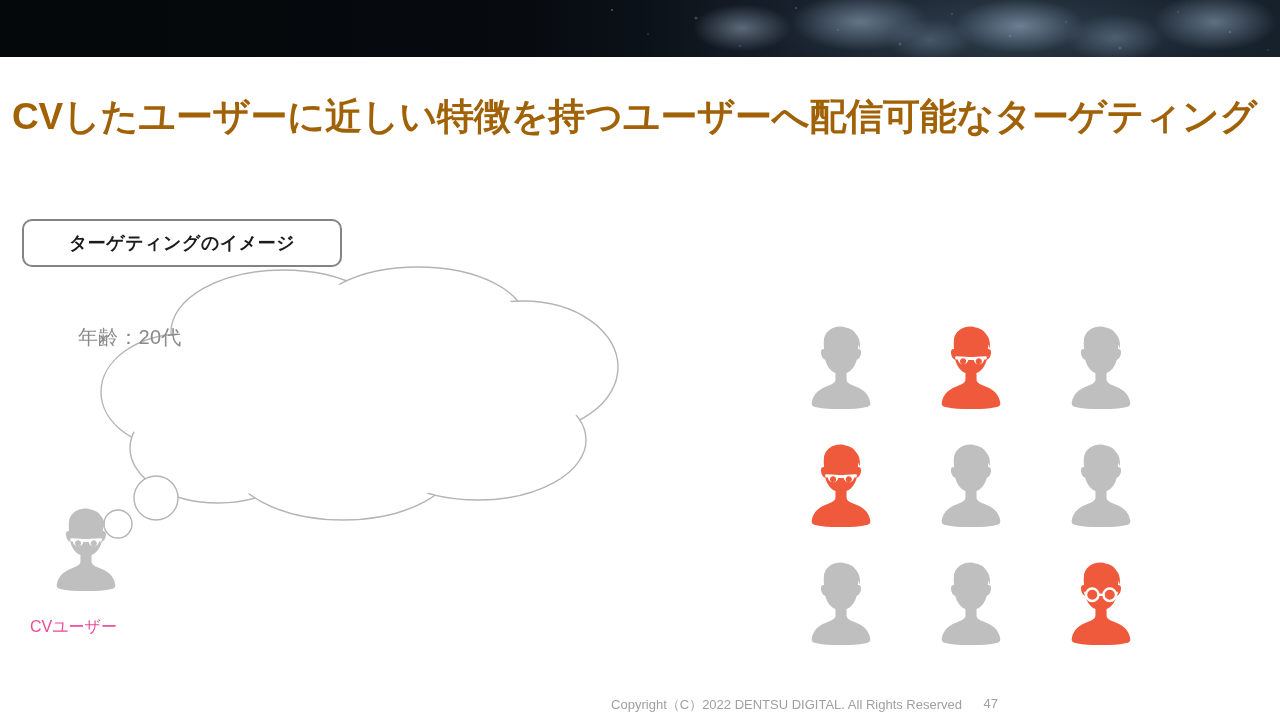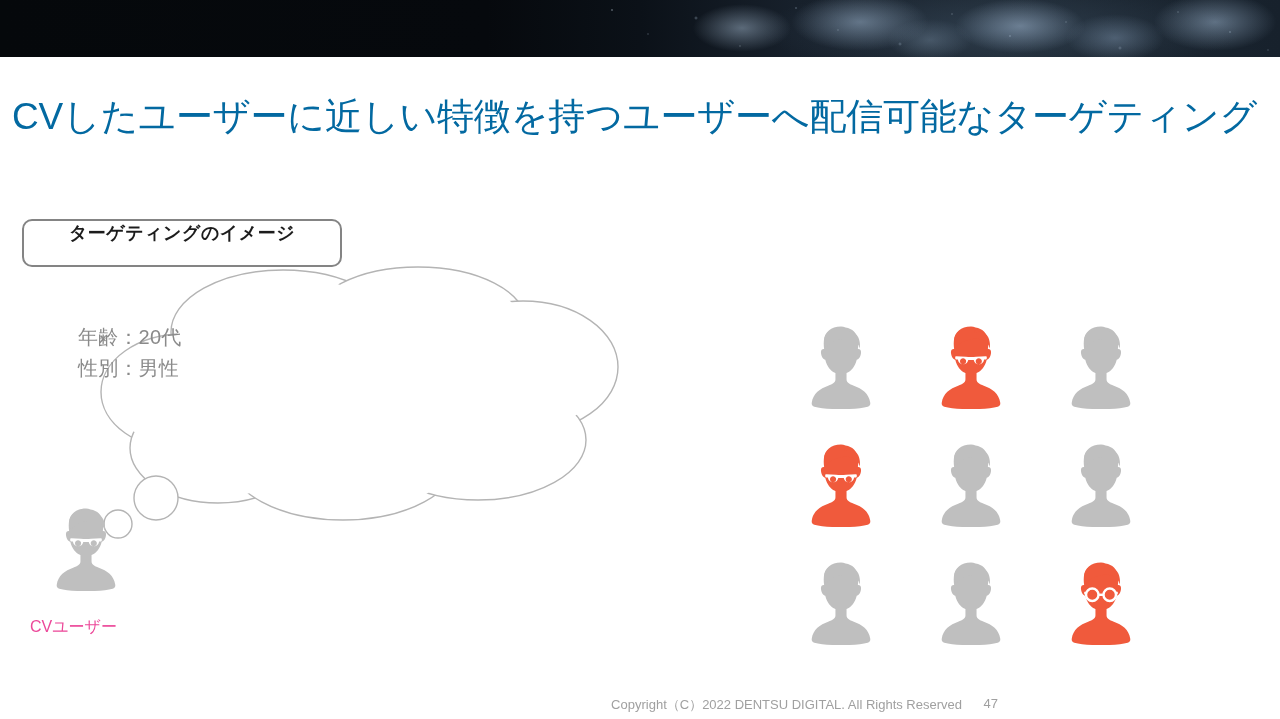--- a/index.html
+++ b/index.html
@@ -71,40 +71,40 @@
     letter-spacing: .5px;
     white-space: nowrap;
   }
 
   
   .slide-heading {
     position: absolute;
     left: 12px;
     top: 92px;
     width: 1260px;
-    color: #0369a1;
+    color: #a16207;
     font-size: 37px;
-    font-weight: normal;
+    font-weight: bold;
     letter-spacing: -0.2px;
     white-space: nowrap;
   }
 
   
   .section-chip {
     position: absolute;
     left: 22px;
     top: 219px;
     width: 320px;
     height: 48px;
     box-sizing: border-box;
     border: 2px solid #848484;
     border-radius: 10px;
     background: #ffffff;
     display: flex;
-    align-items: flex-start;
+    align-items: center;
     justify-content: center;
   }
   .section-chip-label {
     font-size: 18px;
     font-weight: bold;
     color: #1c1c1c;
     letter-spacing: .5px;
   }
 
   
@@ -229,21 +229,20 @@
       <ellipse cx="285" cy="125" rx="170" ry="75"></ellipse>
     </g>
     <g fill="#ffffff" stroke="#b4b4b4" stroke-width="1.4">
       <circle cx="78" cy="236" r="22"></circle>
       <circle cx="40" cy="262" r="14"></circle>
       <circle cx="13" cy="280" r="8"></circle>
     </g>
   </svg>
   <div class="cloud-text">
     <div>年齢：20代</div>
-    <div>性別：男性</div>
   </div>
 </div>
 
 <div class="cv-user">
   <svg width="76" height="86" viewBox="0 0 100 112">
     <path fill="#bfbfbf" d="M50 4c-13.5 0-21.5 7.5-22.5 18.5-.4 4.6-.2 8 .3 11.2-2.9-.3-4.6 1.8-4.1 5.4.6 4.4 2.9 8.2 5.6 8.6 1.9 8.6 7.3 15.1 13.4 17.6v8.2c0 4.2-3.6 6.4-9.6 8.4C22.6 85.5 13 92.2 11.5 104.5c-.3 2.6 1 4.2 3.4 5 7.6 2.3 20.3 3.3 35.1 3.3s27.5-1 35.1-3.3c2.4-.8 3.7-2.4 3.4-5C87 92.2 77.4 85.5 66.9 81.9c-6-2-9.6-4.2-9.6-8.4v-8.2c6.1-2.5 11.5-9 13.4-17.6 2.7-.4 5-4.2 5.6-8.6.5-3.6-1.2-5.7-4.1-5.4.5-3.4.7-7 .2-11.9C71.2 12.4 65 6.6 56 5.2c-2-.8-4-1.2-6-1.2z"></path>
     <path fill="#bfbfbf" d="M27.8 24.5c-.6-9.5 6-18.5 21-18.9 3.6-.1 6 .9 7.5 1.8-1.5 2.2-2 5-2 5s7.5-3.3 13.4.6c5 3.3 6.8 8.2 7.2 14.1.2 2.8-.3 5.8-.3 5.8-1.5-6-5-9.6-9.6-11.4-7.7-3-17.8-.5-23.4 1.6-5.6 2.1-9.3 5.4-11 10.2 0 0-2.6-4.5-2.8-8.8z"></path>
     <path fill="#ffffff" d="M30.5 43.2c-.8 0-1.3.6-1.3 1.4v1.3c0 .7.5 1.3 1.2 1.4l2.3.3c.5 3.6 3.4 6.3 6.9 6.3 3.4 0 6.2-2.4 6.8-5.8h7.2c.6 3.4 3.4 5.8 6.8 5.8 3.5 0 6.4-2.7 6.9-6.3l2.3-.3c.7-.1 1.2-.7 1.2-1.4v-1.3c0-.8-.5-1.4-1.3-1.4-4.1.3-8.5.5-12.8.5-1.9 0-4 .4-6.7.4s-4.8-.4-6.7-.4c-4.3 0-8.7-.2-12.8-.5zm9 2.7c2.3 0 4.1 1.8 4.1 4s-1.8 4-4.1 4c-2.2 0-4-1.8-4-4s1.8-4 4-4zm20.8 0c2.2 0 4 1.8 4 4s-1.8 4-4 4c-2.3 0-4.1-1.8-4.1-4s1.8-4 4.1-4z"></path>
   </svg>
 </div>

